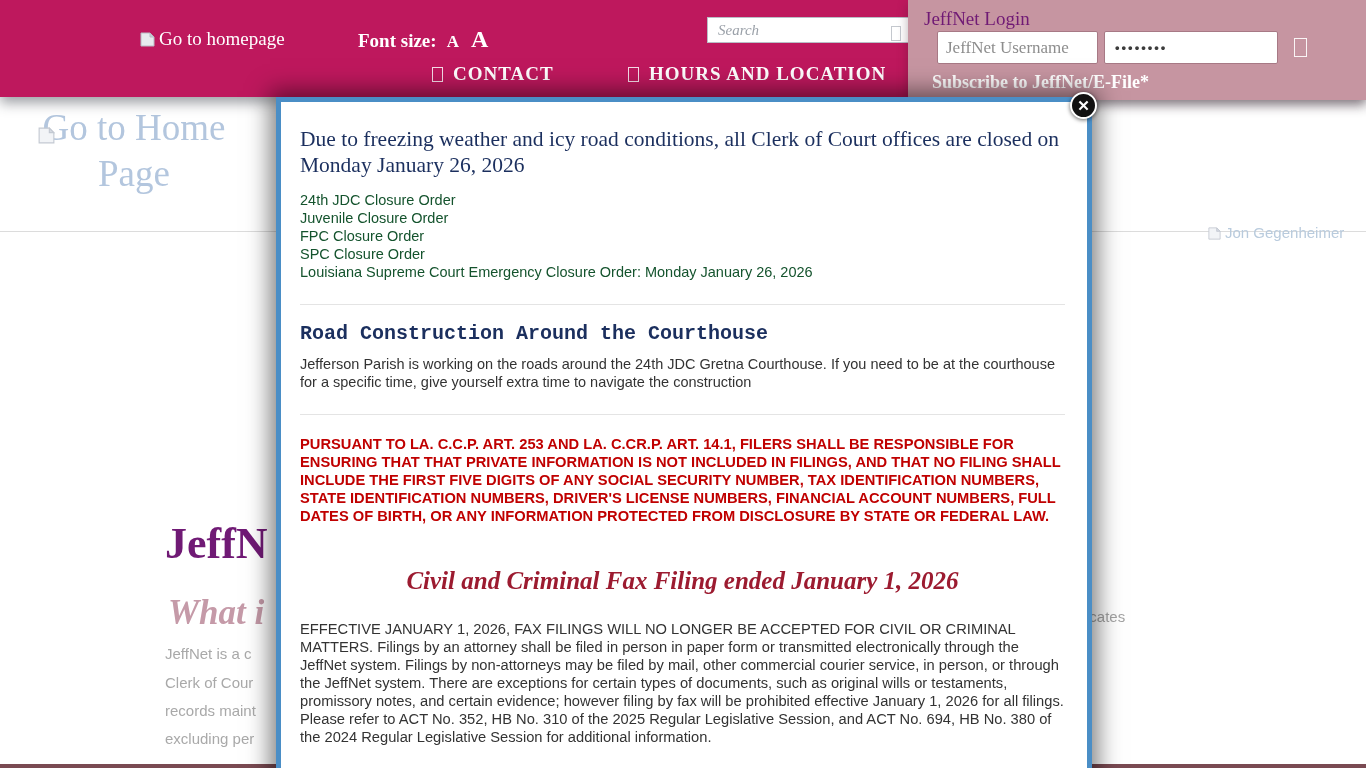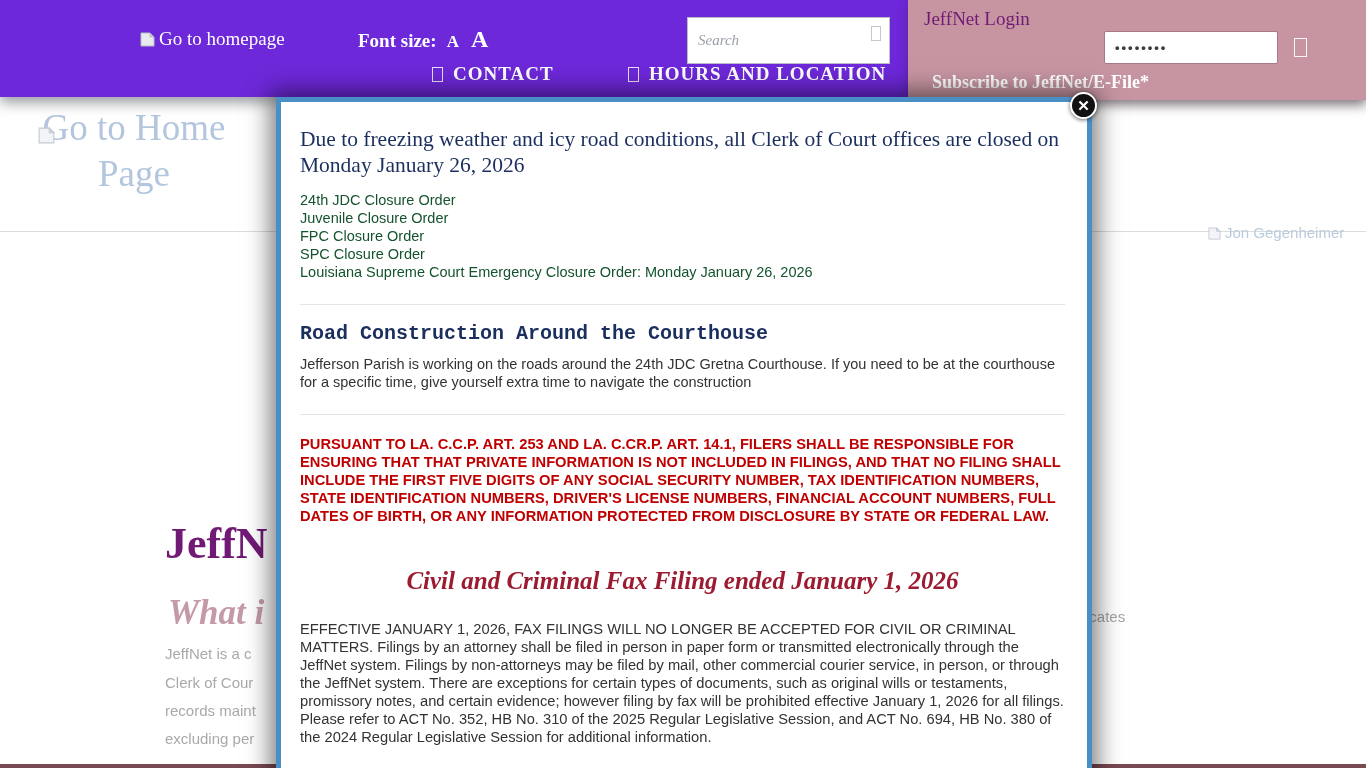--- a/index.html
+++ b/index.html
@@ -1,31 +1,31 @@
 <!DOCTYPE html>
 <html><head>
 <meta charset="utf-8">
 <style>
   * { margin:0; padding:0; box-sizing:border-box; }
   html,body { width:1366px; height:768px; overflow:hidden; background:#fff;
               font-family:"Liberation Sans", sans-serif; }
 
   
   #topbar { position:absolute; left:0; top:0; width:1366px; height:97px;
-            background:#6d28d9; box-shadow:0 6px 12px rgba(40,45,55,.45); z-index:20; }
+            background:#be185d; box-shadow:0 6px 12px rgba(40,45,55,.45); z-index:20; }
   .tofu { display:inline-block; width:11px; height:15px; border:1px solid rgba(255,255,255,.85);
           vertical-align:-2px; }
   #home-link { position:absolute; left:140px; top:28px; color:#fff;
                font-family:"Liberation Serif", serif; font-size:19px; cursor:pointer; }
   .broken-ico { display:inline-block; vertical-align:-2px; margin-right:4px; }
   #fontsize { position:absolute; left:358px; top:26px; color:#fff;
               font-family:"Liberation Serif", serif; font-weight:bold; font-size:19px; }
   #fontsize .a-small { font-size:17px; margin-left:10px; cursor:pointer; }
   #fontsize .a-large { font-size:24px; margin-left:12px; cursor:pointer; }
-  #search-wrap { position:absolute; left:656px; top:17px; width:234px; height:47px;padding-left:31px; }
+  #search-wrap { position:absolute; left:676px; top:17px; width:234px; height:26px;padding-left:31px; }
   #search-input { width:100%; height:100%; border:1px solid #b9bec6; background:#fff;
                   font-family:"Liberation Serif", serif; font-style:italic; font-size:15px;
                   color:#555; padding:0 28px 0 10px; }
   #search-input::placeholder { color:#9aa0a8; font-style:italic; }
   #search-icon { position:absolute; right:9px; top:9px; width:10px; height:15px;
                  border:1px solid #c4c8ce; }
   .nav-item { position:absolute; top:63px; color:#fff; font-family:"Liberation Serif", serif;
               font-weight:bold; font-size:19px; letter-spacing:1px; cursor:pointer; }
   #nav-contact { left:432px; }
   #nav-hours  { left:588px;padding-left:40px; }
@@ -115,20 +115,21 @@
   <div class="nav-item" id="nav-contact">
     <span class="tofu"></span><span>CONTACT</span>
   </div>
   <div class="nav-item" id="nav-hours">
     <span class="tofu"></span><span>HOURS AND LOCATION</span>
   </div>
 </div>
 
 <div id="login-panel">
   <div id="login-title">JeffNet Login</div>
+  <input id="login-user" type="text" placeholder="JeffNet Username" style="">
   <input id="login-pass" type="text" value="••••••••" style="">
   <span id="login-go-icon"></span>
   <div id="subscribe-link">Subscribe to JeffNet/E-File*</div>
 </div>
 
 <div id="page-header">
   <div id="big-home">
     <span class="broken-ico">
       <svg width="17" height="17" viewBox="0 0 15 15">
           <path d="M1 1 h9 l4 4 v9 h-13 z" fill="#f2f4f7" stroke="#c3c9d2"></path>

